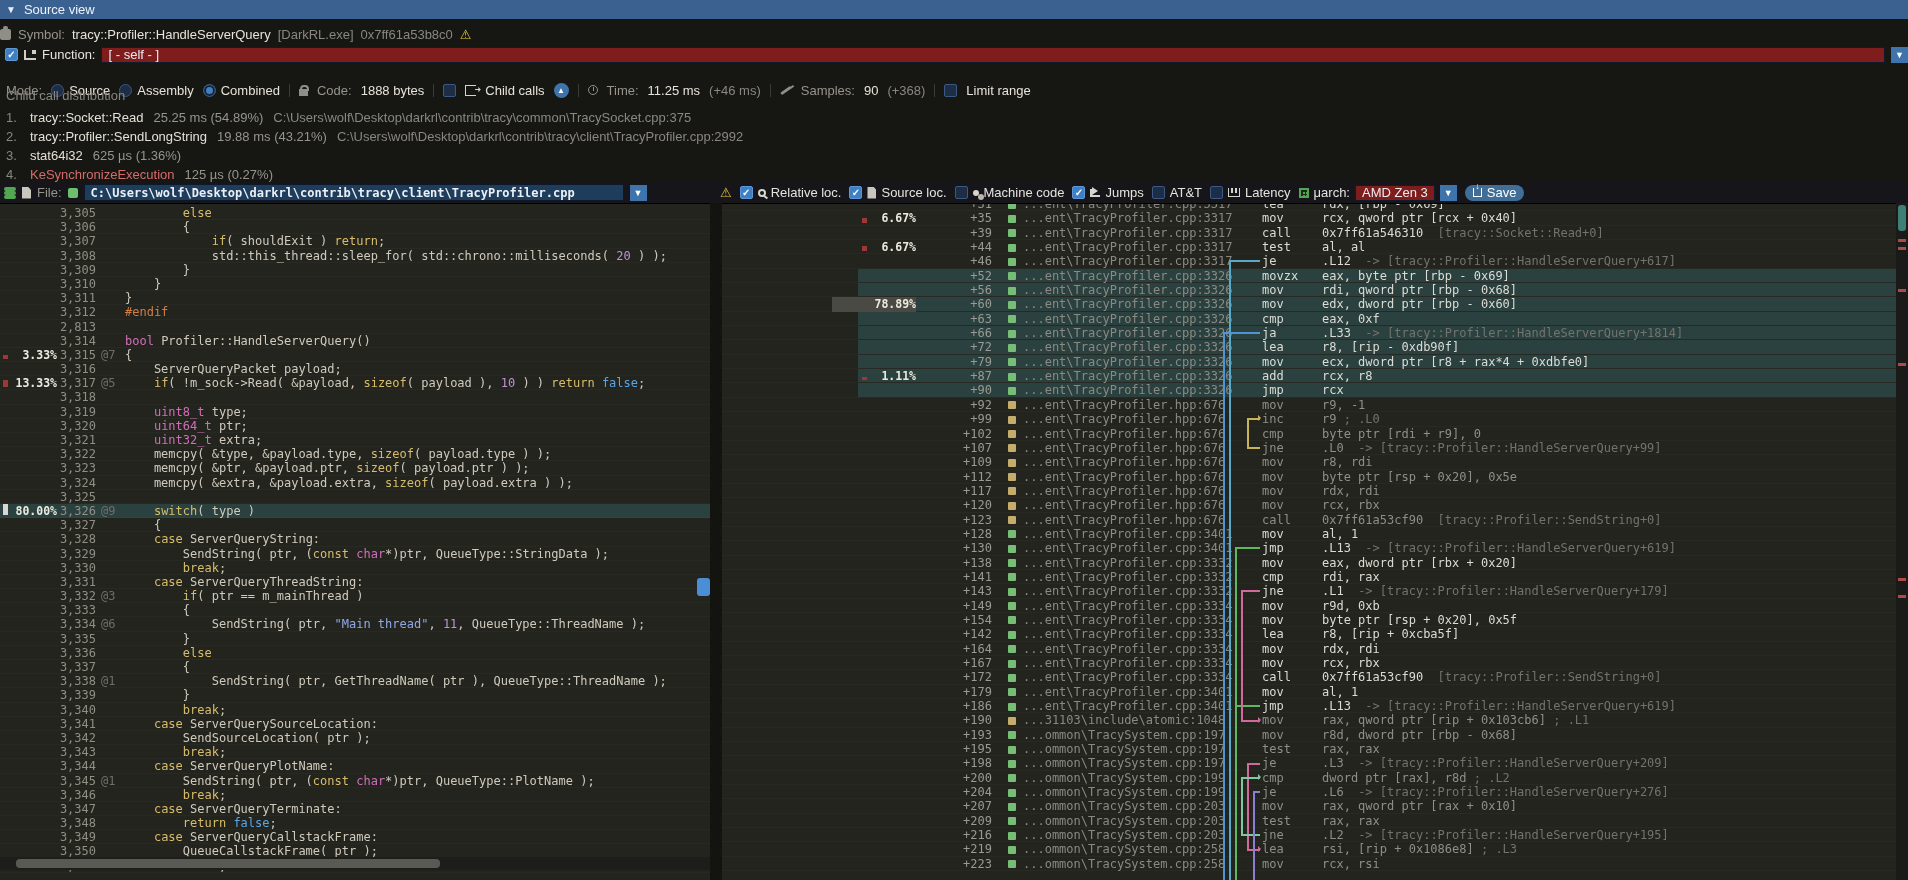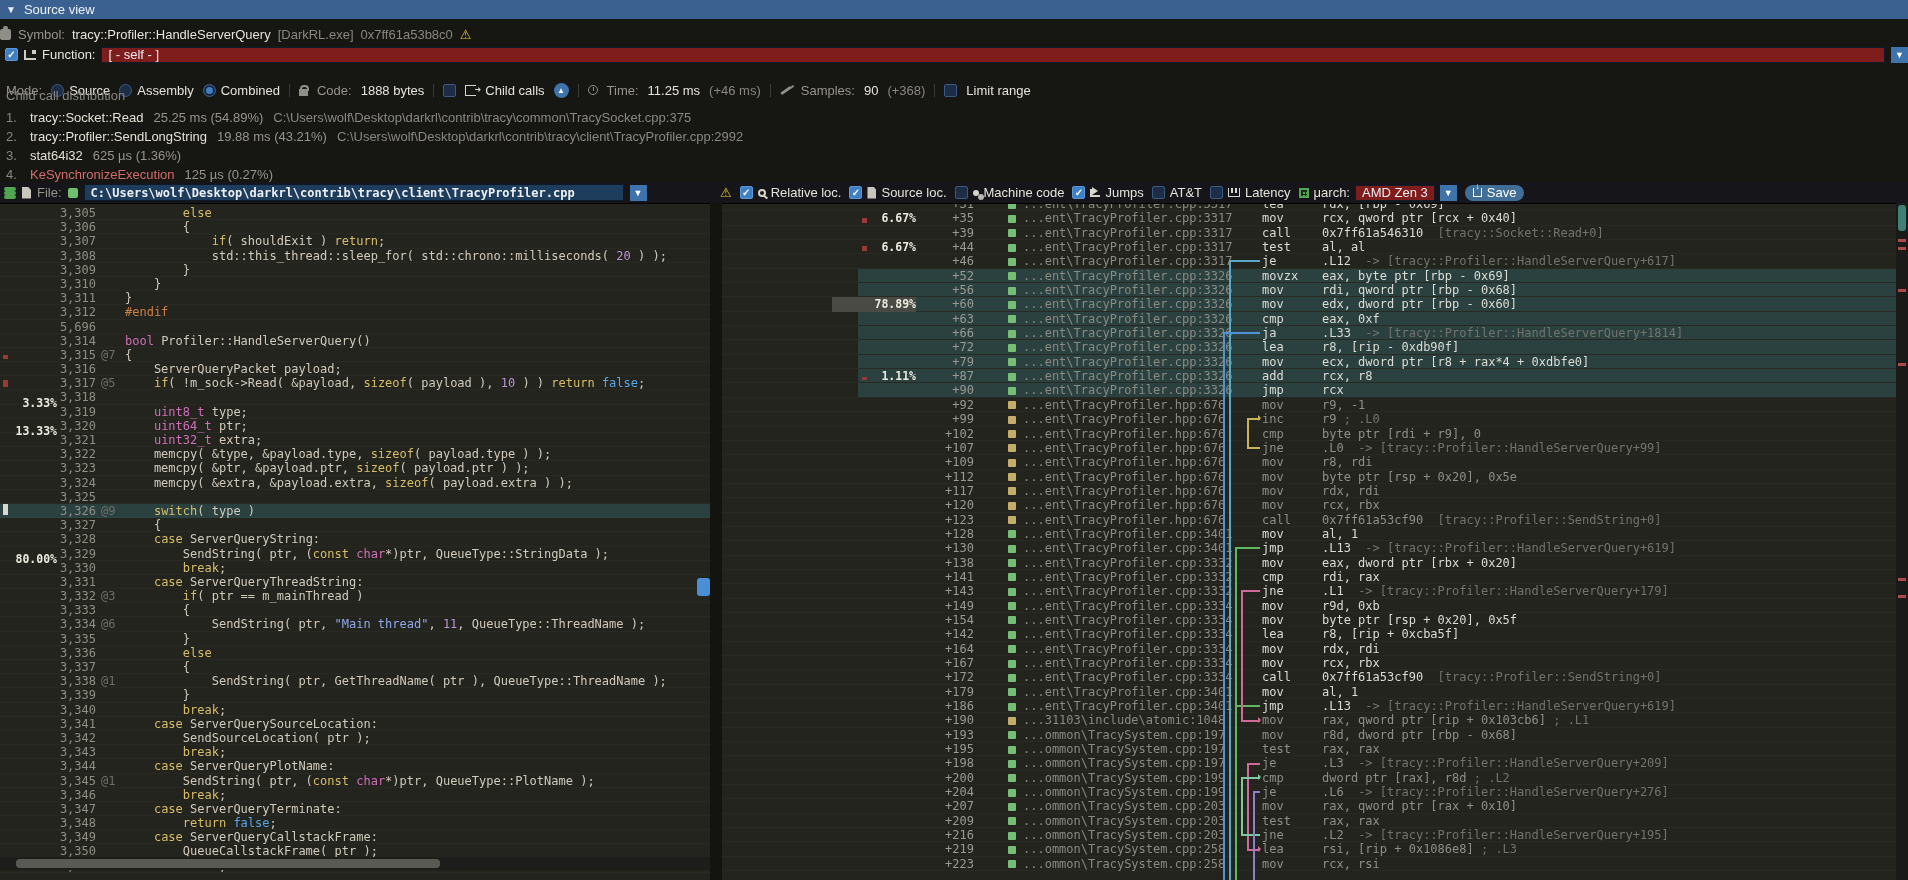--- a/index.html
+++ b/index.html
@@ -97,36 +97,36 @@
   .vscroll .handle{position:absolute;left:2px;top:2px;width:8px;height:26px;background:#3f7f75;border-radius:3px;}
   .vtick{position:absolute;left:2px;width:8px;height:3px;background:#b04a4a;}
   .hscroll{position:absolute;left:0;top:653px;width:710px;height:13px;background:#1d1d1b;}
   .hscroll .handle{position:absolute;left:16px;top:2px;width:424px;height:9px;background:#5a5a55;border-radius:4px;}
 
   
   .src-rows{position:absolute;left:0;top:2px;width:710px;}
   .src-row{position:relative;height:14.2px;line-height:14.2px;font-size:12px;border-bottom:1px solid rgba(255,255,255,0.022);}
   .src-row.hl{background:#2a4140;}
   .s-bar{position:absolute;left:3px;bottom:2px;width:5px;}
-  .s-pct{position:absolute;left:0;width:57px;text-align:right;color:#eceade;font-weight:bold;font-family:"DejaVu Sans Mono",monospace;font-size:11.5px;margin-top:48px;}
+  .s-pct{position:absolute;left:0;width:57px;text-align:right;color:#eceade;font-weight:bold;font-family:"DejaVu Sans Mono",monospace;font-size:11.5px;}
   .s-num{position:absolute;left:38px;width:58px;text-align:right;color:#8f8f85;font-family:"DejaVu Sans Mono",monospace;}
   .s-tag{position:absolute;left:101px;color:#6e6e68;font-family:"DejaVu Sans Mono",monospace;}
   .s-code{position:absolute;left:125px;white-space:pre;font-family:"DejaVu Sans Mono",monospace;}
   .seg-p{color:#cfcabc}.seg-k{color:#d7bd6a}.seg-t{color:#cf6fb8}.seg-s{color:#8fa8e8}
   .seg-n{color:#bd93d8}.seg-c{color:#cd7f45}.seg-b{color:#58a6e8}
 
   
   .asm-rows{position:absolute;left:0;top:-7px;width:1174px;}
   .asm-row{position:relative;height:14.35px;line-height:14.35px;font-size:12px;font-family:"DejaVu Sans Mono",monospace;border-bottom:1px solid rgba(255,255,255,0.022);}
   .asm-row .rowbg{position:absolute;left:136px;top:0;right:0;bottom:0;}
   .asm-row.hl .rowbg{background:#2a4140;}
   .a-bar{position:absolute;left:140px;bottom:2px;width:5px;}
   .a-pct{position:absolute;left:110px;width:84px;text-align:right;color:#eceade;font-weight:bold;font-size:11.5px;}
   .a-pct.boxed{background:#4a4a44;}
-  .a-off{position:absolute;left:196px;width:56px;text-align:right;color:#9a9a92;}
+  .a-off{position:absolute;left:214px;width:56px;text-align:right;color:#9a9a92;}
   .a-sq{position:absolute;left:286px;top:3.5px;width:8px;height:8px;border-radius:1px;}
   .sq-g{background:#76bd76}.sq-t{background:#c4ad6a}
   .a-loc{position:absolute;left:301px;color:#8a8a82;}
   .a-mn{position:absolute;left:540px;}
   .a-ops{position:absolute;left:600px;white-space:pre;}
   .mn-b,.op-b{color:#dcdcd4}
   .mn-d,.op-d{color:#8f8f87}
   .op-c{color:#73736d}
 
   .jump-overlay{position:absolute;left:0;top:-7px;width:1174px;height:690px;pointer-events:none;}
@@ -322,21 +322,21 @@
         </div>
         <div class="src-row">
           <span class="s-num">3,311</span>
           <span class="s-code"><span class="seg-p">}</span></span>
         </div>
         <div class="src-row">
           <span class="s-num">3,312</span>
           <span class="s-code"><span class="seg-c">#endif</span></span>
         </div>
         <div class="src-row">
-          <span class="s-num">5,696</span>
+          <span class="s-num">2,813</span>
           <span class="s-code"></span>
         </div>
         <div class="src-row">
           <span class="s-num">3,314</span>
           <span class="s-code"><span class="seg-t">bool</span><span class="seg-p"> Profiler::HandleServerQuery()</span></span>
         </div>
         <div class="src-row">
           <span class="s-bar" style="height: 4px; background: rgb(155, 56, 56);"></span>
           <span class="s-pct">3.33%</span>
           <span class="s-num">3,315</span>

